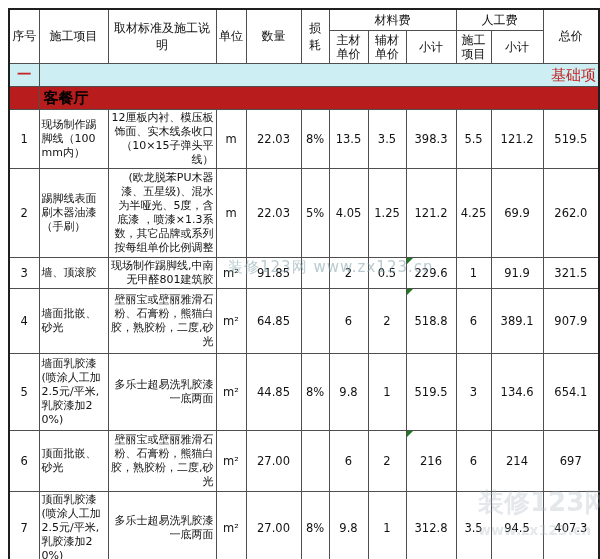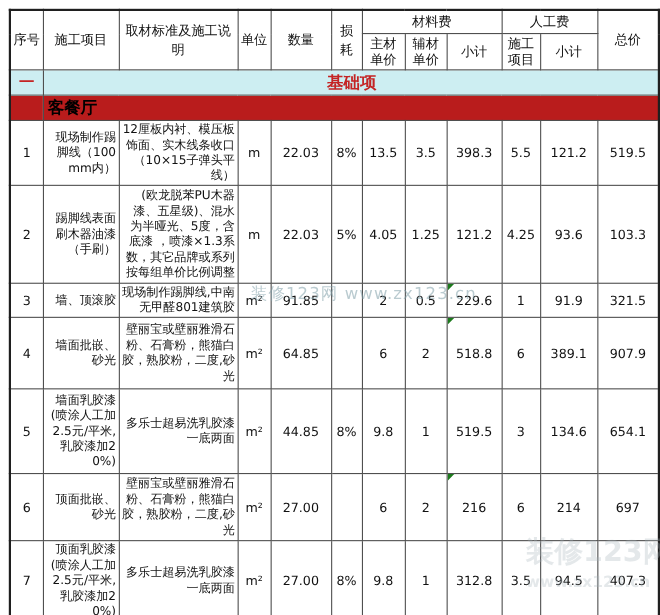--- a/index.html
+++ b/index.html
@@ -24,26 +24,26 @@
     vertical-align: middle;
     overflow: hidden;
     word-break: break-all;
   }
   th { font-weight: normal; font-size: 12px; text-align: center; background: #fff; }
   .hrow1 th { height: 18px; }
   .hrow2 th { height: 30px; line-height: 14px; }
 
   .secrow td { background: #cdeef2; height: 20px; }
   .secrow .sec-no { color: #c42424; font-weight: bold; font-size: 14px; text-align: center; }
-  .secrow .sec-title { color: #c42424; font-weight: bold; font-size: 15px; text-align: center; padding-left: 4px; }
+  .secrow .sec-title { color: #c42424; font-weight: normal; font-size: 15px; text-align: right; padding-left: 4px; }
   .subrow td { background: #b91c1c; height: 20px; }
   .subrow .sub-title { color: #000; font-weight: bold; font-size: 15px; text-align: left; padding-left: 4px; }
 
   td.c-seq  { text-align: center; font-size: 11.5px; }
-  td.c-item { text-align: right; font-size: 11px; line-height: 14px; padding-left: 3px; }
+  td.c-item { text-align: left; font-size: 11px; line-height: 14px; padding-left: 3px; }
   td.c-spec { text-align: right; font-size: 11px; line-height: 14px; padding-left: 3px; }
   td.c-num  { text-align: center; font-size: 11.5px; position: relative; }
 
   .rh1 td { height: 56px; }
   .rh2 td { height: 86px; }
   .rh3 td { height: 26px; }
   .rh4 td { height: 62px; }
   .rh5 td { height: 74px; }
   .rh6 td { height: 58px; }
   .rh7 td { height: 66px; }
@@ -136,22 +136,22 @@
     <td class="c-seq">2</td>
     <td class="c-item">踢脚线表面刷木器油漆（手刷）</td>
     <td class="c-spec">(欧龙脱苯PU木器漆、五星级)、混水为半哑光、5度，含底漆 ，喷漆×1.3系数，其它品牌或系列按每组单价比例调整</td>
     <td class="c-num">m</td>
     <td class="c-num">22.03</td>
     <td class="c-num">5%</td>
     <td class="c-num">4.05</td>
     <td class="c-num">1.25</td>
     <td class="c-num">121.2</td>
     <td class="c-num">4.25</td>
-    <td class="c-num">93.6</td>
-    <td class="c-num">103.3</td>
+    <td class="c-num">69.9</td>
+    <td class="c-num">262.0</td>
   </tr>
 
   <tr class="rh3">
     <td class="c-seq">3</td>
     <td class="c-item">墙、顶滚胶</td>
     <td class="c-spec">现场制作踢脚线,中南无甲醛801建筑胶</td>
     <td class="c-num">m²</td>
     <td class="c-num">91.85</td>
     <td class="c-num"></td>
     <td class="c-num">2</td>

